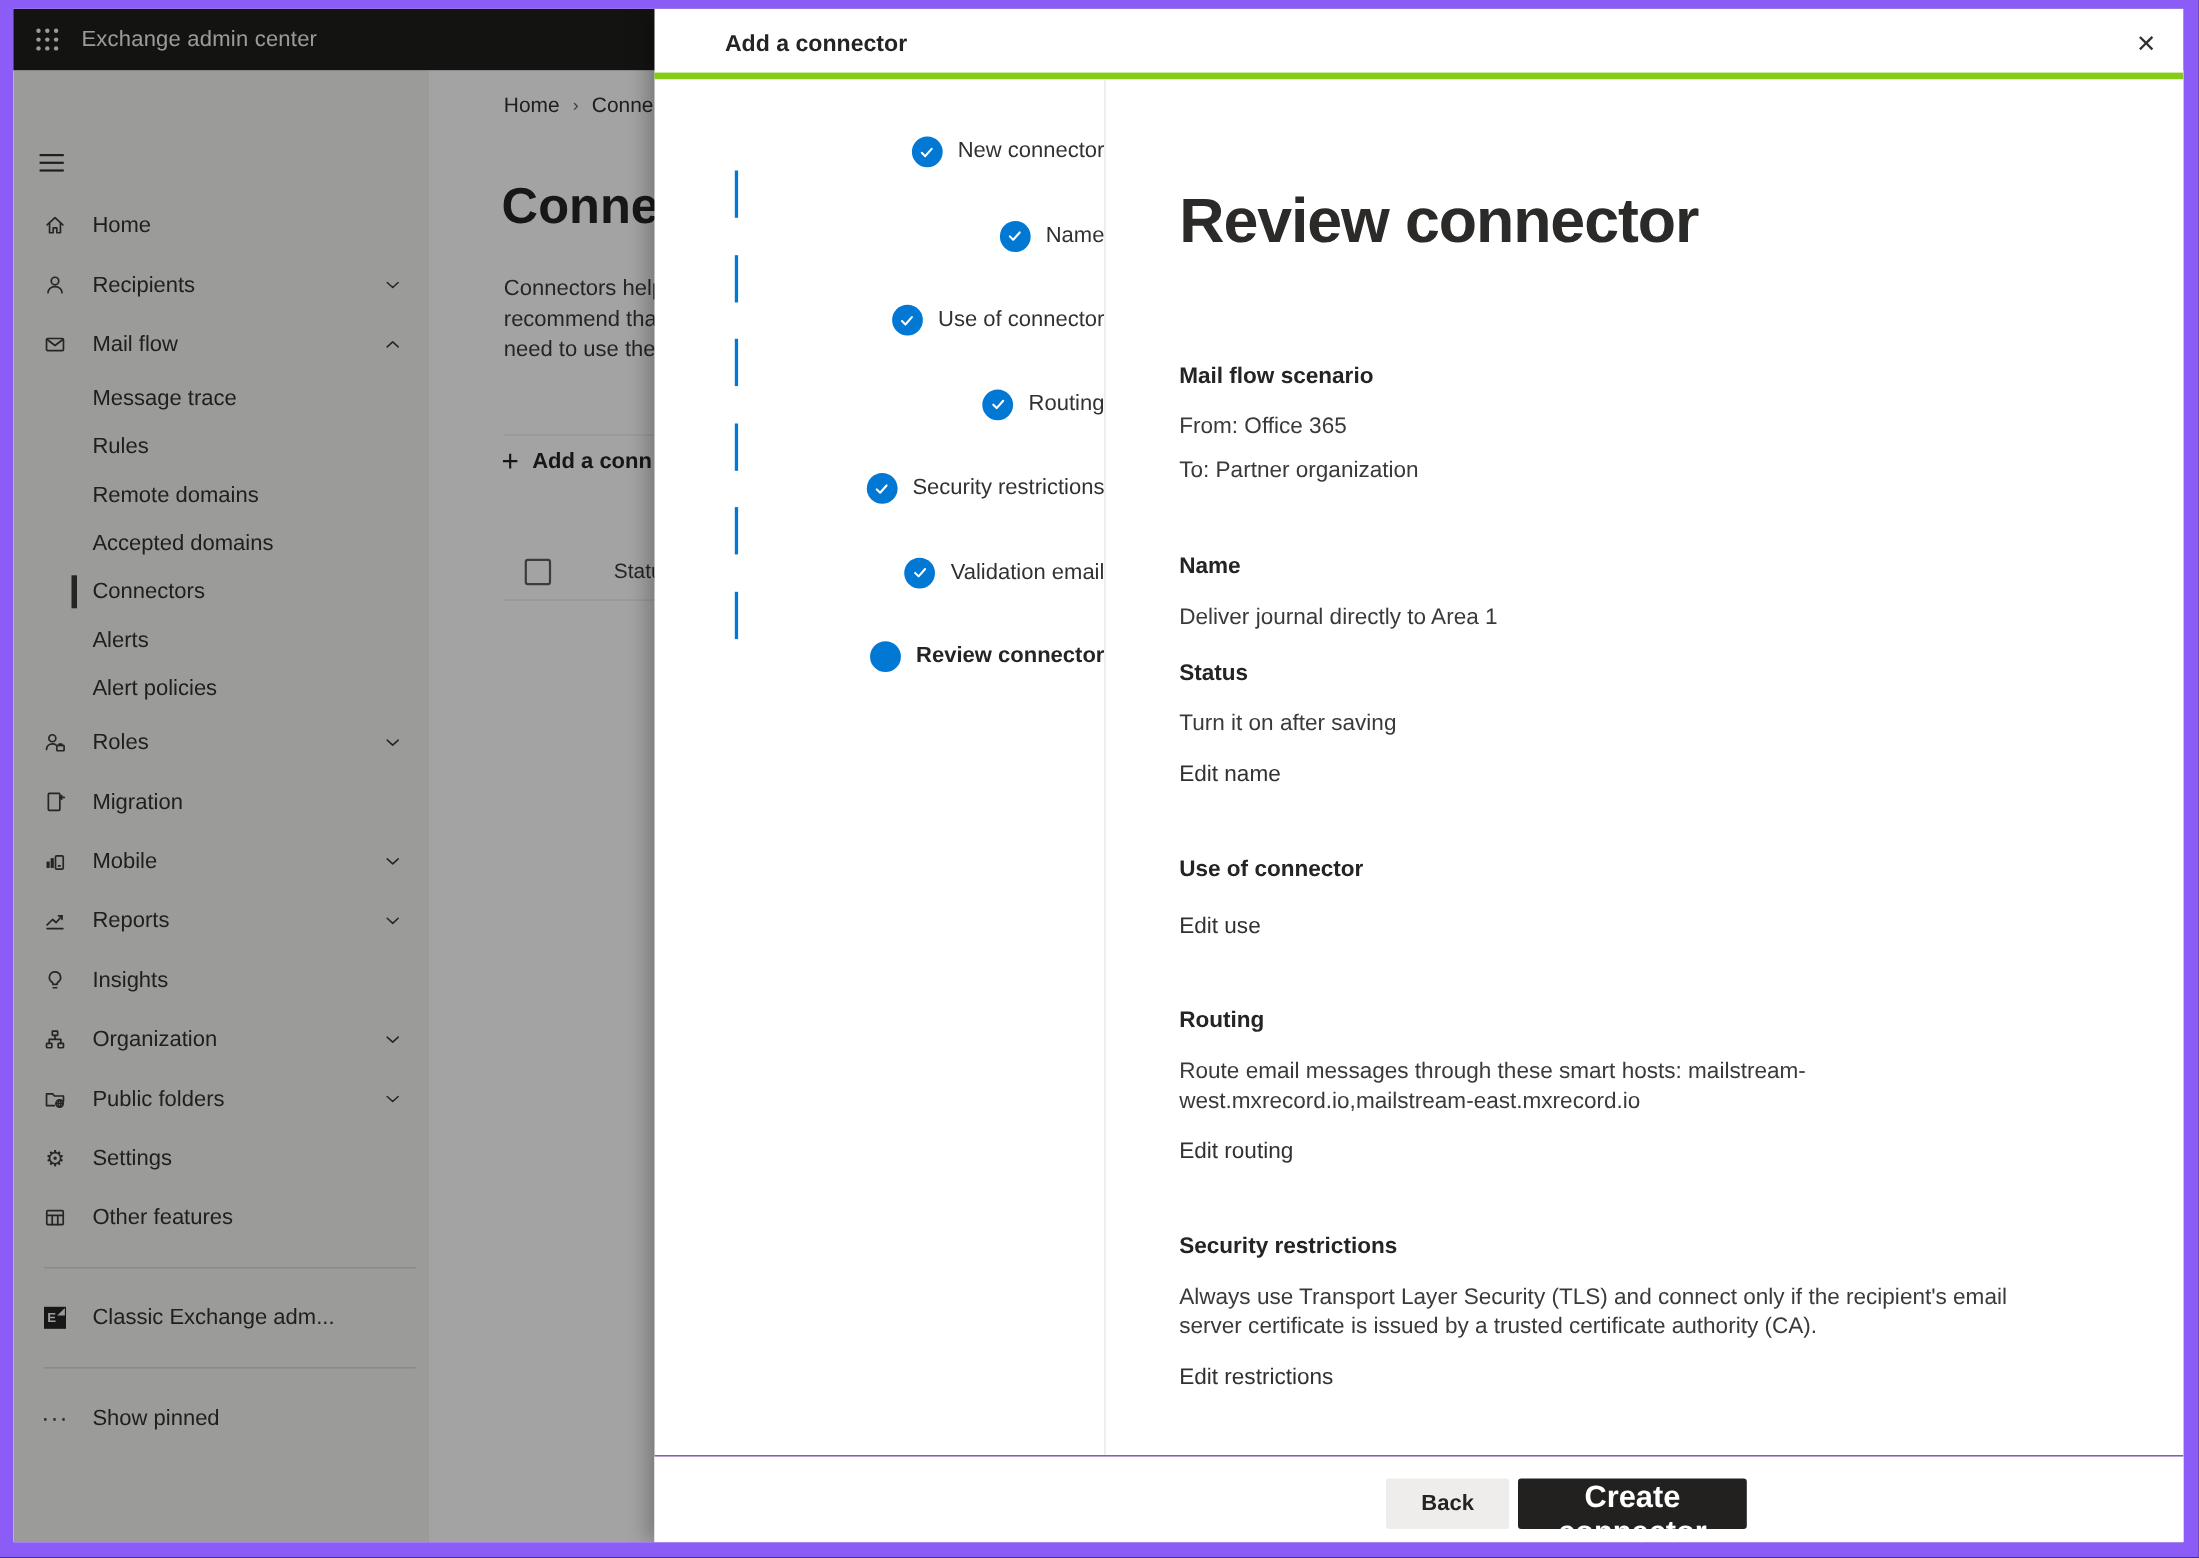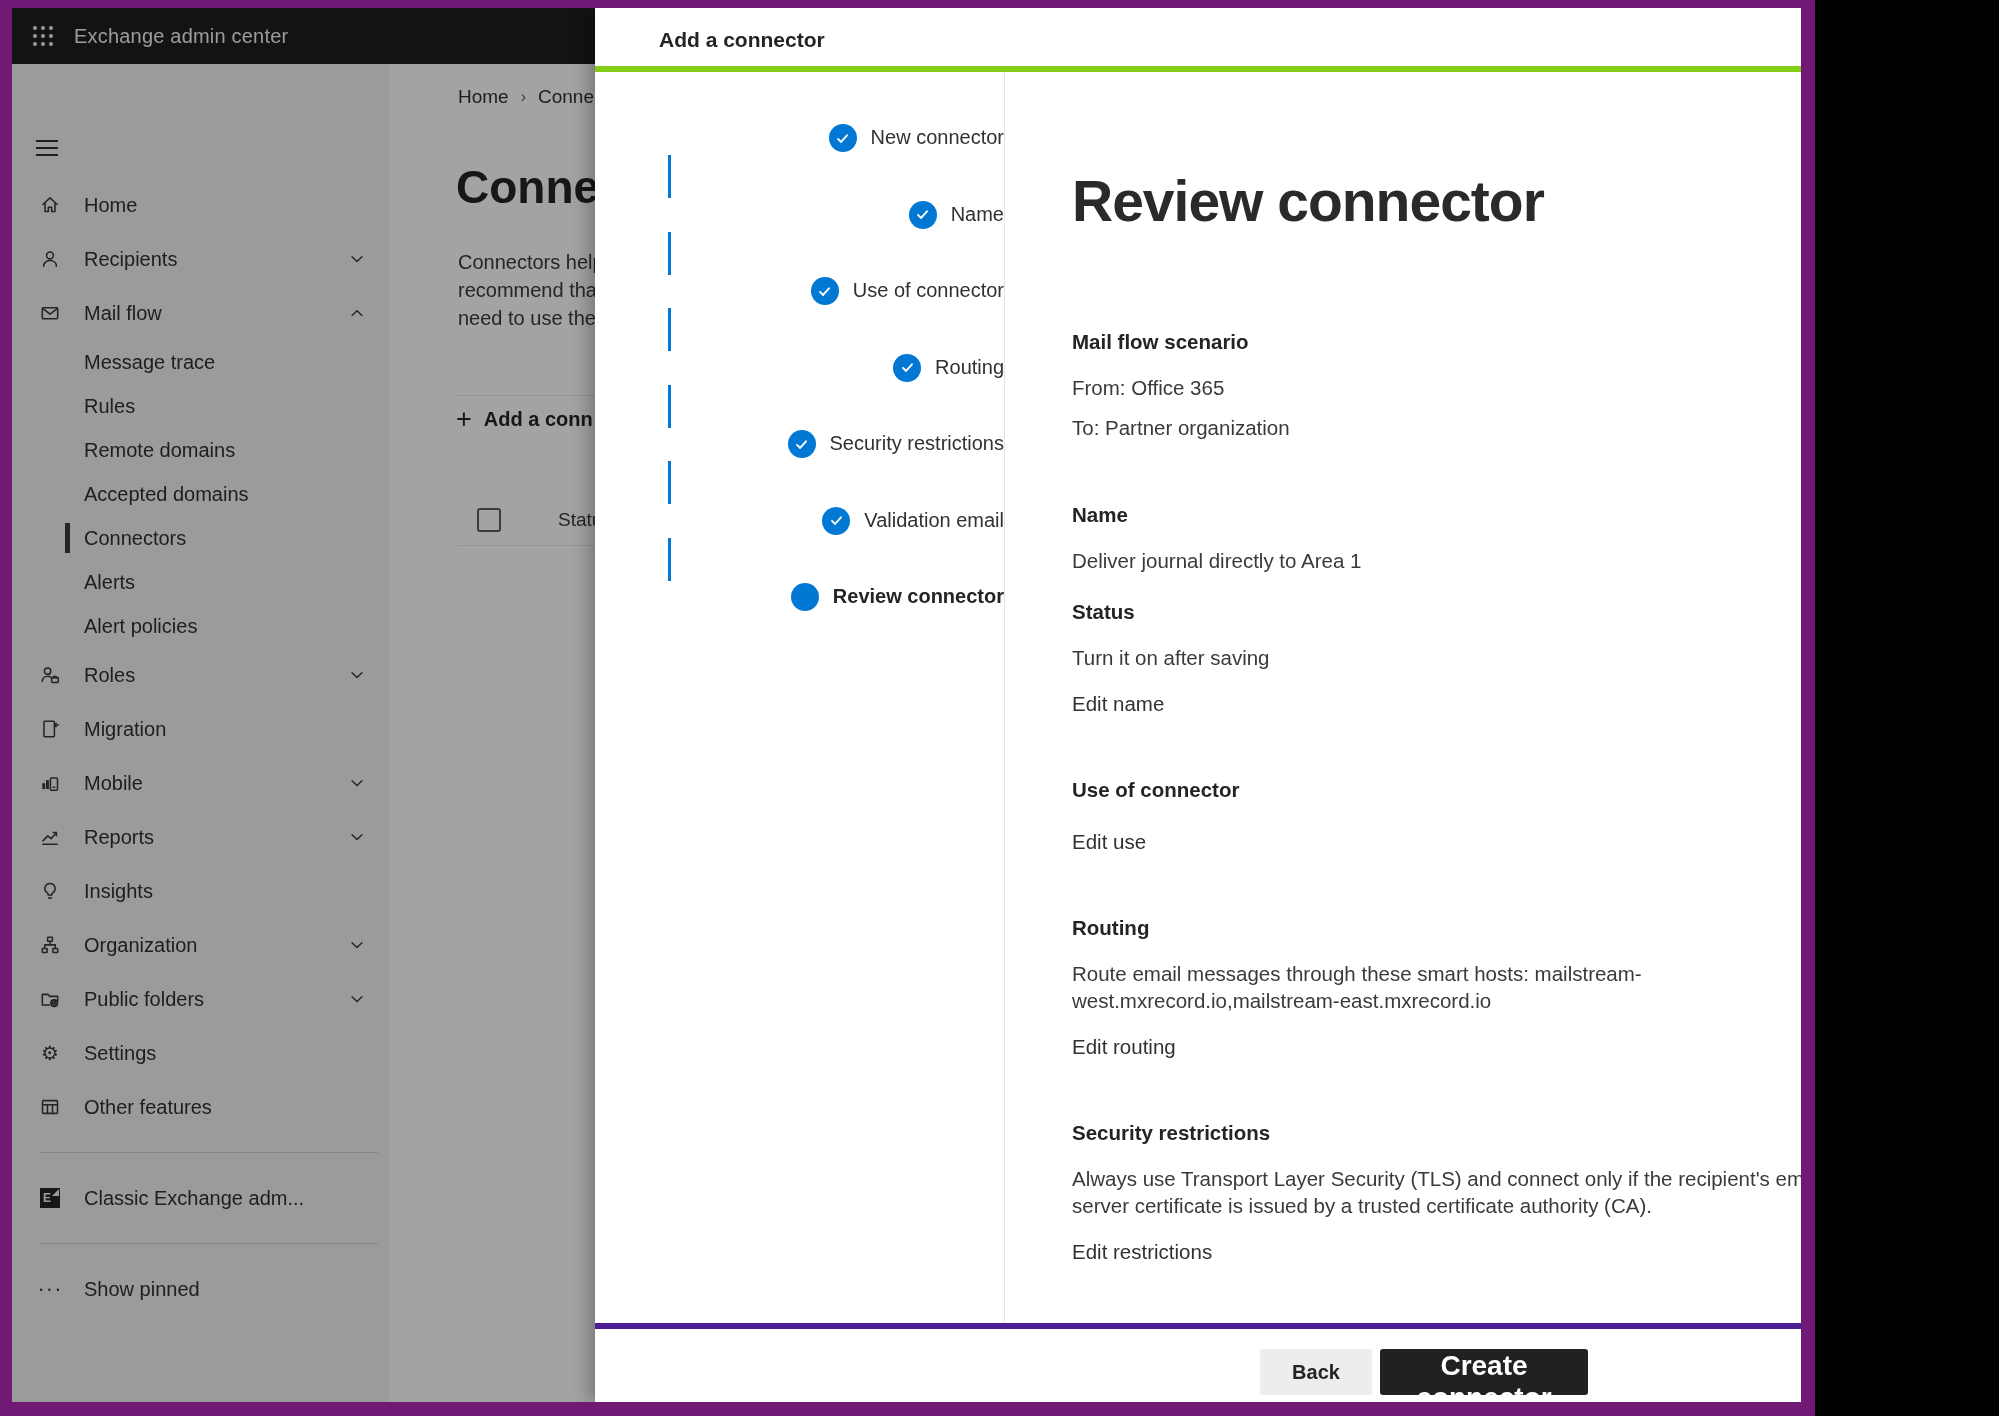--- a/index.html
+++ b/index.html
@@ -1,17 +1,17 @@
 <!DOCTYPE html>
 <html><head>
 <meta charset="utf-8">
 <style>
   html,body{margin:0;padding:0;background:#000;}
   *{box-sizing:border-box;font-family:"Liberation Sans",sans-serif;}
-  #frame{position:relative;width:1815px;height:1416px;background:#701a75;overflow:hidden;}
+  #frame{position:relative;width:1999px;height:1416px;background:#8b5cf6;overflow:hidden;}
   #app{position:absolute;top:8px;left:12px;right:14px;bottom:14px;background:#fff;overflow:hidden;}
 
   
   #topbar{position:absolute;top:0;left:0;right:0;height:56px;background:#1f1e1d;display:flex;align-items:center;}
   #waffle{width:46px;height:46px;margin-left:8px;display:flex;align-items:center;justify-content:center;cursor:pointer;}
   #waffle .dots{display:grid;grid-template-columns:repeat(3,5px);grid-template-rows:repeat(3,5px);gap:3px;}
   #waffle .dots i{width:4px;height:4px;border-radius:50%;background:#f3f2f1;}
   #topbar-title{color:#f3f2f1;font-size:20px;margin-left:8px;letter-spacing:.2px;}
 
   
@@ -59,21 +59,21 @@
   .step.current .slbl{font-weight:700;color:#242424;}
   .step:not(.last)::after{content:"";position:absolute;left:12.5px;top:31px;width:3px;height:43px;background:#0078d4;}
   #content-col{flex:1;padding:96px 0 0 67px;overflow:hidden;}
   #review-heading{font-size:57px;font-weight:700;color:#2b2a29;letter-spacing:-1px;margin:0 0 96px 0;}
   #review-sections{max-width:810px;}
   .rv-section{margin-bottom:62px;}
   .rv-block + .rv-block{margin-top:26px;}
   .rv-title{font-size:20.5px;font-weight:700;color:#242424;margin-bottom:20px;}
   .rv-line{font-size:20.5px;color:#3b3a39;line-height:27px;margin-bottom:13px;}
   .rv-link{font-size:20.5px;color:#323130;margin-top:8px;cursor:pointer;display:inline-block;}
-  #modal-footer{position:absolute;bottom:0;left:0;right:0;height:79px;border-top:6px solid #4c1d95;background:#fff;}
+  #modal-footer{position:absolute;bottom:0;left:0;right:0;height:79px;border-top:1px solid #4c1d95;background:#fff;}
   #back-btn{position:absolute;left:665px;top:20px;width:112px;height:46px;background:#efedeb;border:none;border-radius:3px;font-size:20px;font-weight:600;color:#242424;cursor:pointer;}
   #create-btn{position:absolute;left:785px;top:20px;width:208px;height:46px;background:#222120;border:none;border-radius:3px;font-size:28px;font-weight:600;color:#ffffff;cursor:pointer;}
 </style>
 </head>
 <body>
 
 <div id="frame">
   <div id="app">
 
     <div id="topbar">

